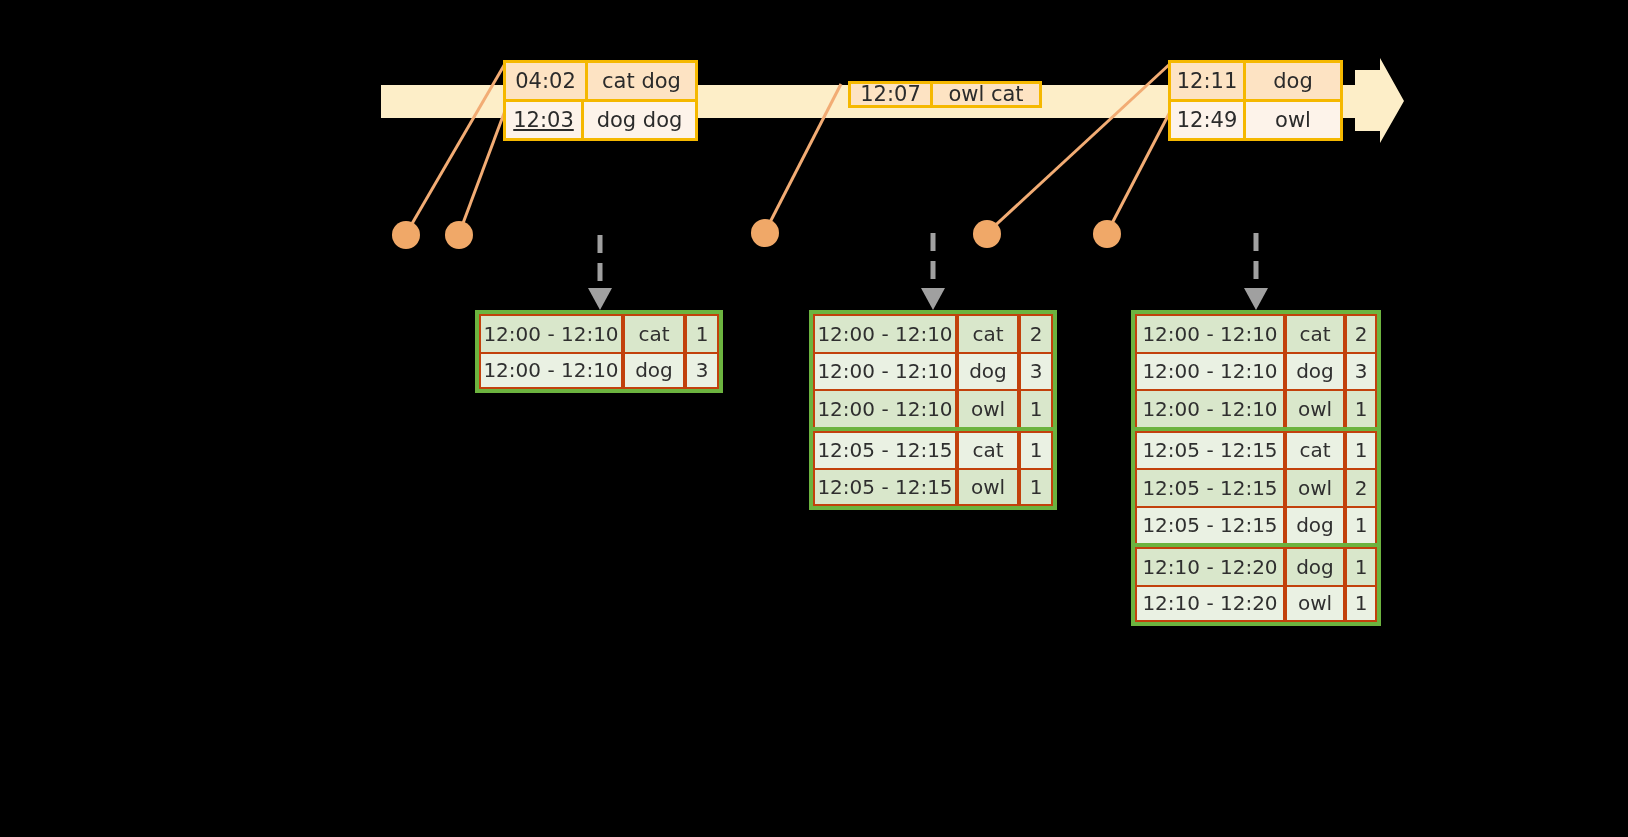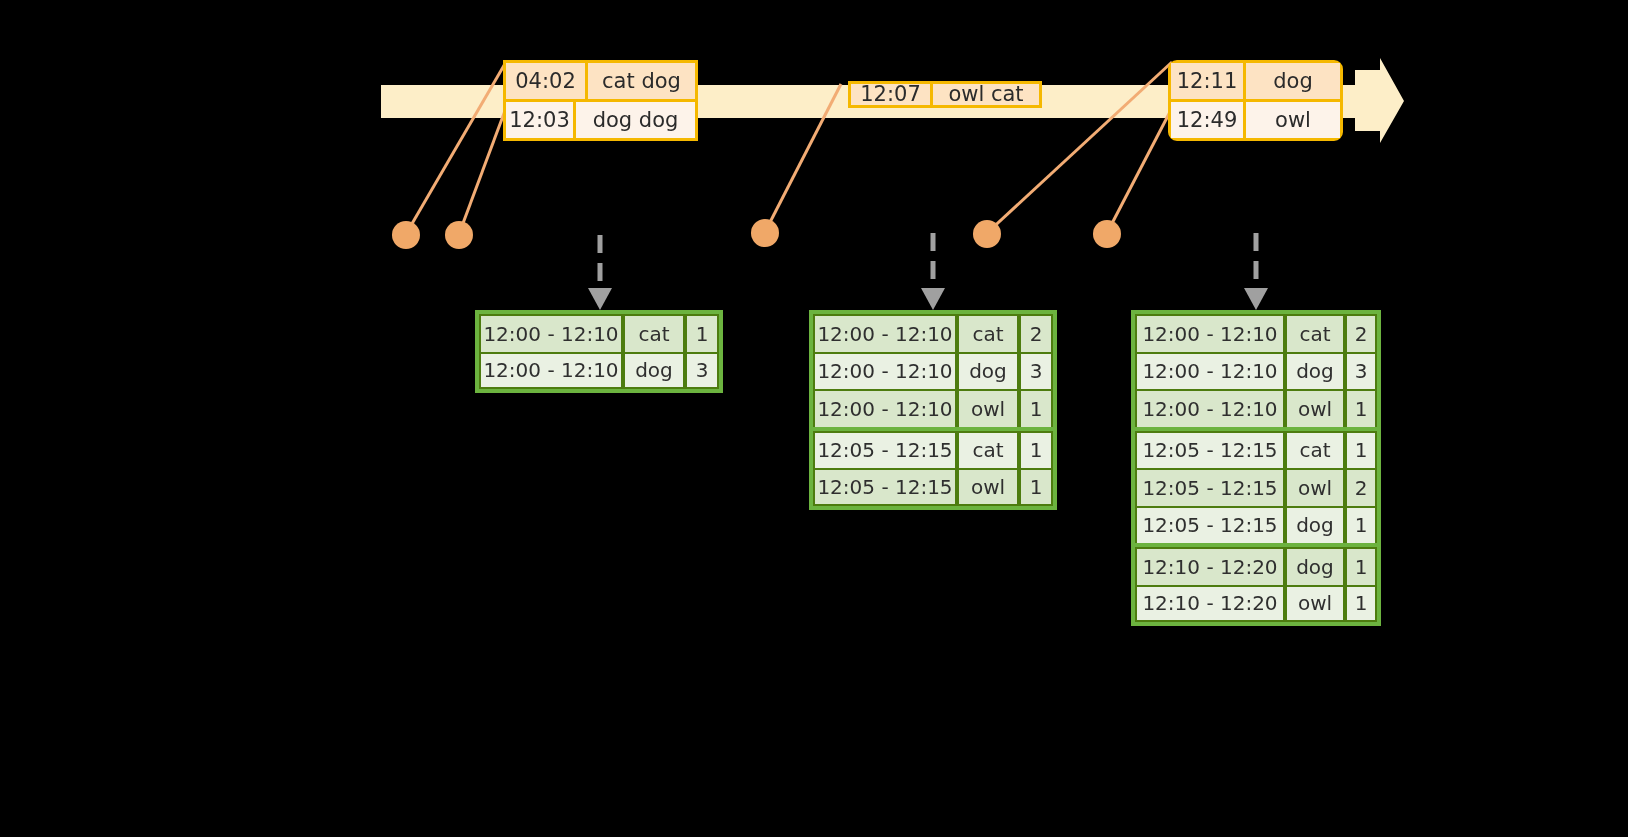--- a/index.html
+++ b/index.html
@@ -15,21 +15,21 @@
   .ev-row{display:flex;flex:1;}
   .ev-row + .ev-row{border-top:3px solid #f5b800;}
   .ev-time,.ev-val{display:flex;align-items:center;justify-content:center;
       font-size:21px;color:#2b2b2b;line-height:1;}
   .ev-time{border-right:3px solid #f5b800;box-sizing:border-box;}
   .ev-val{flex:1;box-sizing:border-box;}
   .sh-dark{background:#fde3c3;}
   .sh-light{background:#fdf3ea;}
 
   
-  .gtable{position:absolute;border:4px solid #6cb33f;background:#4d7c0f;
+  .gtable{position:absolute;border:4px solid #6cb33f;background:#c2410c;
           box-sizing:border-box;padding:0;}
   .grow{display:flex;height:37.5px;}
   .gcell{display:flex;align-items:center;justify-content:center;
          font-size:20px;color:#2f2f2f;line-height:1;box-sizing:border-box;
          margin:2px 2px 0 2px;}
   .grow:last-child .gcell{margin-bottom:2px;}
   .gcell.range{}
   .gcell.key{}
   .gcell.cnt{}
   .gr-dark .gcell{background:#d9e7cb;}
@@ -71,33 +71,33 @@
       <polygon points="1244,288 1268,288 1256,310" fill="#a0a0a0"></polygon>
     </g>
   </svg>
 
   <div class="ev" style="left:503px;top:60px;width:195px;height:81px;">
     <div class="ev-row sh-dark">
       <div class="ev-time" style="width:82px;">04:02</div>
       <div class="ev-val">cat dog</div>
     </div>
     <div class="ev-row sh-light">
-      <div class="ev-time" style="width:70px;">12:03</div>
+      <div class="ev-time" style="width:78px;text-decoration:underline;">12:03</div>
       <div class="ev-val">dog dog</div>
     </div>
   </div>
 
   <div class="ev" style="left:848px;top:81px;width:194px;height:27px;">
     <div class="ev-row sh-dark">
       <div class="ev-time" style="width:82px;">12:07</div>
       <div class="ev-val">owl cat</div>
     </div>
   </div>
 
-  <div class="ev" style="left:1168px;top:60px;width:175px;height:81px;border-radius:9px;">
+  <div class="ev" style="left:1168px;top:60px;width:175px;height:81px;">
     <div class="ev-row sh-dark">
       <div class="ev-time" style="width:75px;">12:11</div>
       <div class="ev-val">dog</div>
     </div>
     <div class="ev-row sh-light">
       <div class="ev-time" style="width:75px;">12:49</div>
       <div class="ev-val">owl</div>
     </div>
   </div>
 

